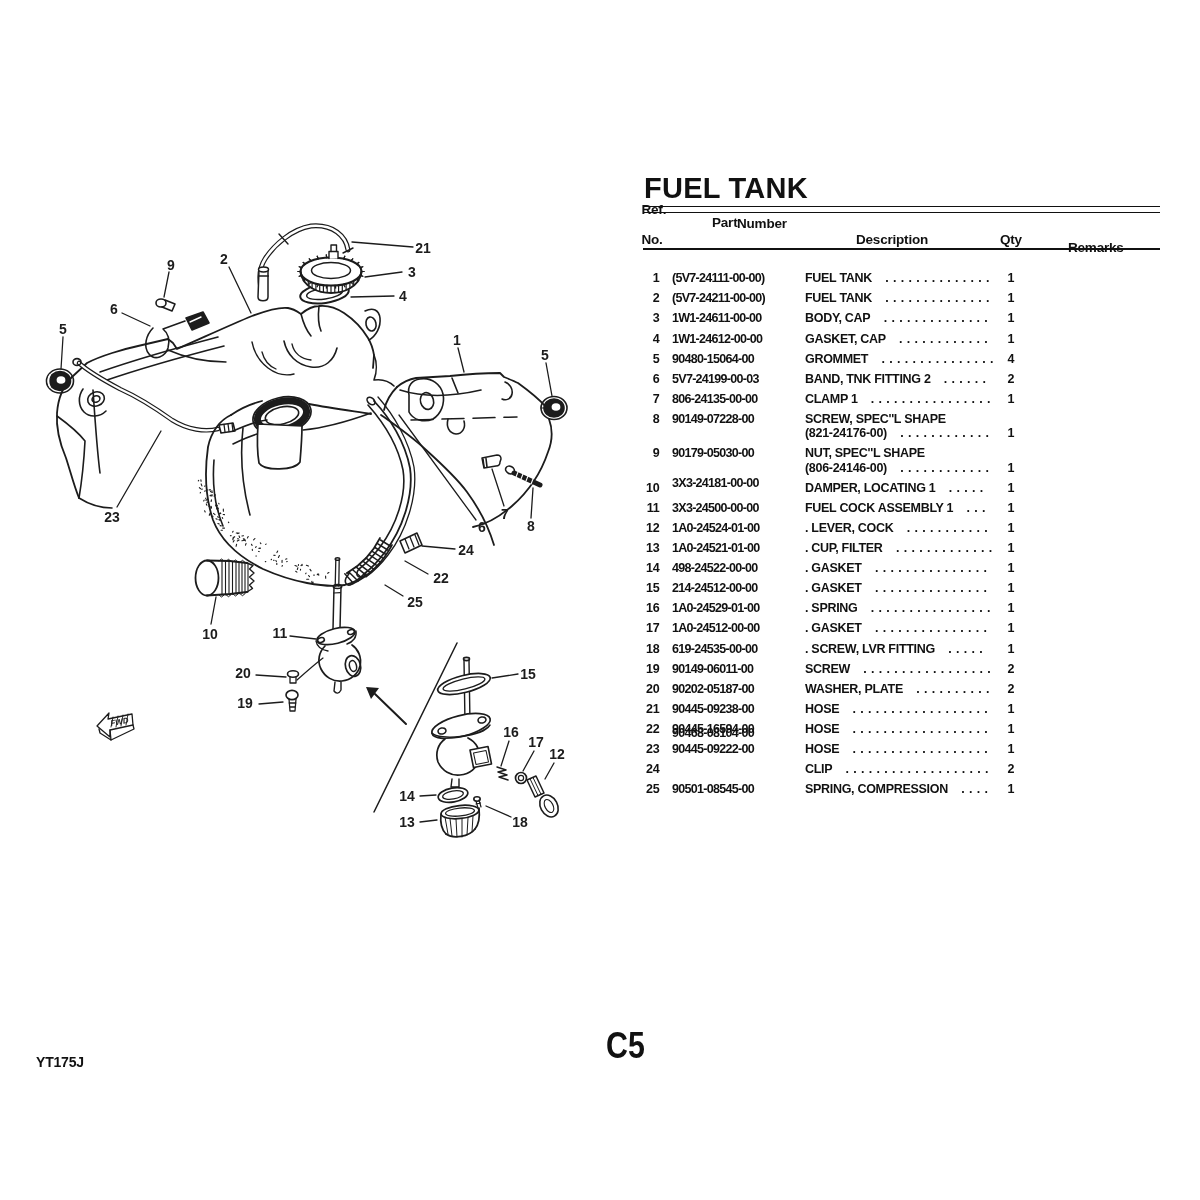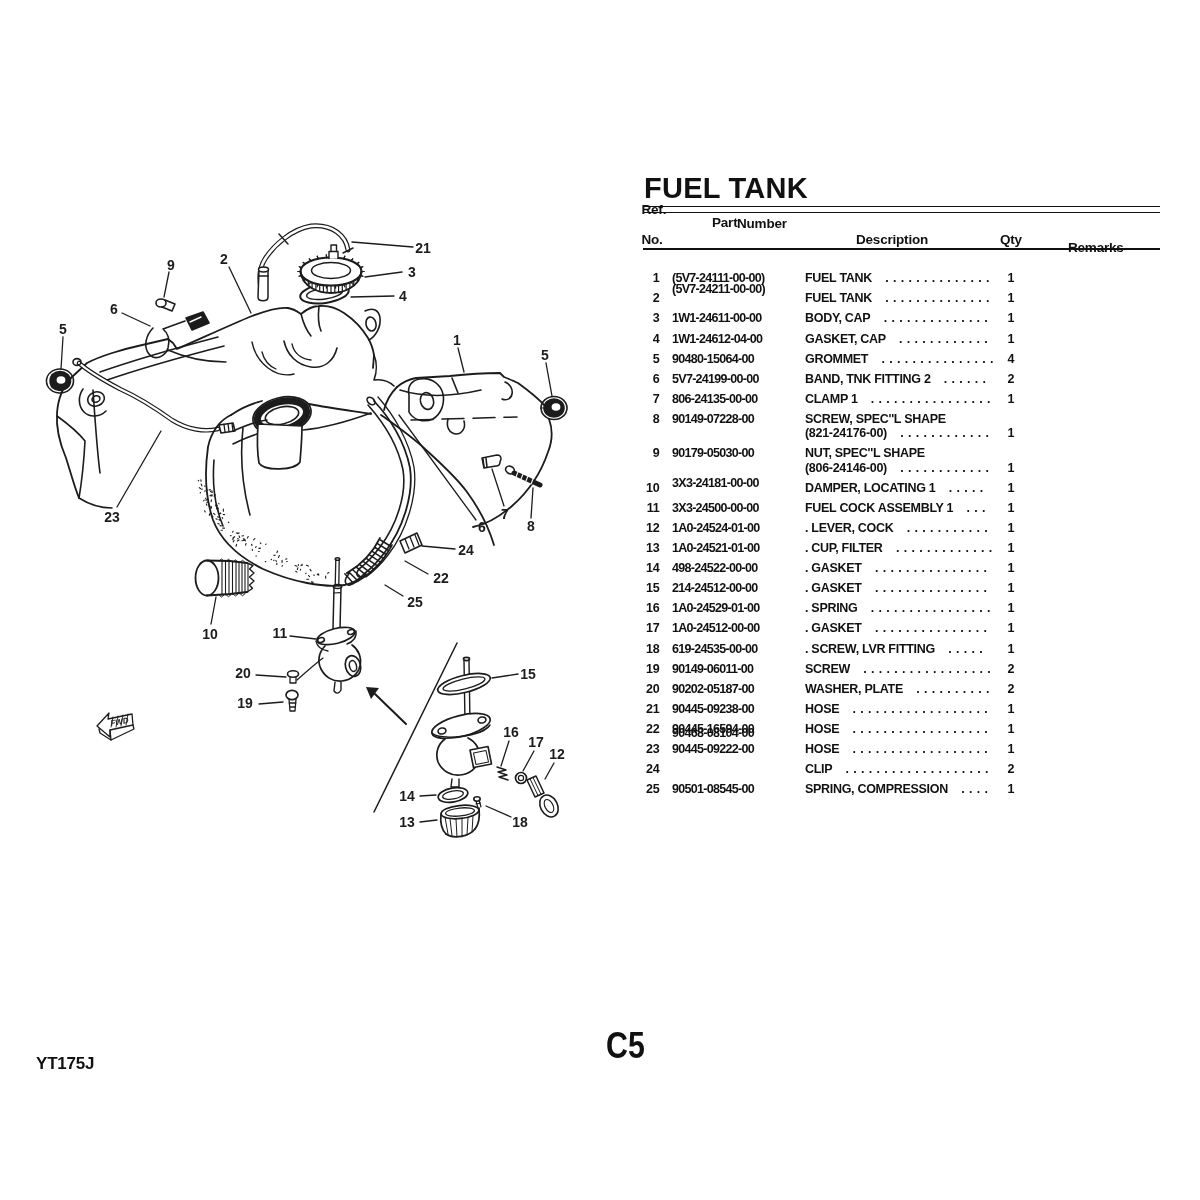--- a/index.html
+++ b/index.html
@@ -20,37 +20,37 @@
 <div class="hdr" style="left:701px;top:216px;margin-left:36px;">Number</div>
 <div class="hdr" style="left:856px;top:232px;">Description</div>
 <div class="hdr" style="left:1000px;top:232px;text-align:right;">Qty</div>
 <div class="hdr" style="left:1068px;top:232px;margin-top:8px;">Remarks</div>
 <div style="position:absolute;left:643px;top:248.3px;width:517px;height:1.8px;background:#111;"></div>
 <div class="c rn" style="top:271.2px">1</div>
 <div class="c pn" style="top:271.2px">(5V7-24111-00-00)</div>
 <div class="c de" style="top:271.2px">FUEL TANK<span class="dots">  .&nbsp;.&nbsp;.&nbsp;.&nbsp;.&nbsp;.&nbsp;.&nbsp;.&nbsp;.&nbsp;.&nbsp;.&nbsp;.&nbsp;.&nbsp;.&nbsp;</span></div>
 <div class="c qt" style="top:271.2px">1</div>
 <div class="c rn" style="top:291.3px">2</div>
-<div class="c pn" style="top:282px">(5V7-24211-00-00)</div>
+<div class="c pn" style="top:291px">(5V7-24211-00-00)</div>
 <div class="c de" style="top:291.3px">FUEL TANK<span class="dots">  .&nbsp;.&nbsp;.&nbsp;.&nbsp;.&nbsp;.&nbsp;.&nbsp;.&nbsp;.&nbsp;.&nbsp;.&nbsp;.&nbsp;.&nbsp;.&nbsp;</span></div>
 <div class="c qt" style="top:291.3px">1</div>
 <div class="c rn" style="top:311.4px">3</div>
 <div class="c pn" style="top:311.4px">1W1-24611-00-00</div>
 <div class="c de" style="top:311.4px">BODY, CAP<span class="dots">  .&nbsp;.&nbsp;.&nbsp;.&nbsp;.&nbsp;.&nbsp;.&nbsp;.&nbsp;.&nbsp;.&nbsp;.&nbsp;.&nbsp;.&nbsp;.&nbsp;</span></div>
 <div class="c qt" style="top:311.4px">1</div>
 <div class="c rn" style="top:331.5px">4</div>
-<div class="c pn" style="top:331.5px">1W1-24612-04-00</div>
+<div class="c pn" style="top:331.5px">1W1-24612-00-00</div>
 <div class="c de" style="top:331.5px">GASKET, CAP<span class="dots">  .&nbsp;.&nbsp;.&nbsp;.&nbsp;.&nbsp;.&nbsp;.&nbsp;.&nbsp;.&nbsp;.&nbsp;.&nbsp;.&nbsp;</span></div>
 <div class="c qt" style="top:331.5px">1</div>
 <div class="c rn" style="top:351.6px">5</div>
 <div class="c pn" style="top:351.6px">90480-15064-00</div>
 <div class="c de" style="top:351.6px">GROMMET<span class="dots">  .&nbsp;.&nbsp;.&nbsp;.&nbsp;.&nbsp;.&nbsp;.&nbsp;.&nbsp;.&nbsp;.&nbsp;.&nbsp;.&nbsp;.&nbsp;.&nbsp;.&nbsp;</span></div>
 <div class="c qt" style="top:351.6px">4</div>
 <div class="c rn" style="top:371.7px">6</div>
-<div class="c pn" style="top:371.7px">5V7-24199-00-00</div>
+<div class="c pn" style="top:371.7px">5V7-24199-00-03</div>
 <div class="c de" style="top:371.7px">BAND, TNK FITTING 2<span class="dots">  .&nbsp;.&nbsp;.&nbsp;.&nbsp;.&nbsp;.&nbsp;</span></div>
 <div class="c qt" style="top:371.7px">2</div>
 <div class="c rn" style="top:391.8px">7</div>
 <div class="c pn" style="top:391.8px">806-24135-00-00</div>
 <div class="c de" style="top:391.8px">CLAMP 1<span class="dots">  .&nbsp;.&nbsp;.&nbsp;.&nbsp;.&nbsp;.&nbsp;.&nbsp;.&nbsp;.&nbsp;.&nbsp;.&nbsp;.&nbsp;.&nbsp;.&nbsp;.&nbsp;.&nbsp;</span></div>
 <div class="c qt" style="top:391.8px">1</div>
 <div class="c rn" style="top:411.9px">8</div>
 <div class="c pn" style="top:411.9px">90149-07228-00</div>
 <div class="c de" style="top:411.9px">SCREW, SPEC''L SHAPE</div>
 <div class="c de" style="top:426.2px">(821-24176-00)<span class="dots">  .&nbsp;.&nbsp;.&nbsp;.&nbsp;.&nbsp;.&nbsp;.&nbsp;.&nbsp;.&nbsp;.&nbsp;.&nbsp;.&nbsp;</span></div>
@@ -118,21 +118,21 @@
 <div class="c qt" style="top:742.0px">1</div>
 <div class="c rn" style="top:762.1px">24</div>
 <div class="c pn" style="top:726px">90468-08104-00</div>
 <div class="c de" style="top:762.1px">CLIP<span class="dots">  .&nbsp;.&nbsp;.&nbsp;.&nbsp;.&nbsp;.&nbsp;.&nbsp;.&nbsp;.&nbsp;.&nbsp;.&nbsp;.&nbsp;.&nbsp;.&nbsp;.&nbsp;.&nbsp;.&nbsp;.&nbsp;.&nbsp;</span></div>
 <div class="c qt" style="top:762.1px">2</div>
 <div class="c rn" style="top:782.2px">25</div>
 <div class="c pn" style="top:782.2px">90501-08545-00</div>
 <div class="c de" style="top:782.2px">SPRING, COMPRESSION<span class="dots">  .&nbsp;.&nbsp;.&nbsp;.&nbsp;</span></div>
 <div class="c qt" style="top:782.2px">1</div>
 <div style="position:absolute;left:606px;top:1026.5px;font-size:37px;font-weight:bold;color:#111;line-height:37px;transform:scaleX(0.82);transform-origin:0 0;">C5</div>
-<div style="position:absolute;left:36px;top:1054px;font-size:17px;font-weight:bold;color:#111;letter-spacing:-0.2px;">YT175J</div>
+<div style="position:absolute;left:36px;top:1054px;font-size:14px;font-weight:bold;color:#111;letter-spacing:-0.2px;">YT175J</div>
 <svg style="position:absolute;left:0;top:0;" width="1200" height="1200" viewBox="0 0 1200 1200">
 <defs></defs>
 <g fill="none" stroke="#1c1c1c" stroke-width="1.6" stroke-linecap="round" stroke-linejoin="round">
 
 <path d="M 263,298 C 259,282 258,270 265,259 C 274,245 292,229 311,226 C 333,224 346,236 348,250" stroke-width="5"></path>
 <path d="M 263,298 C 259,282 258,270 265,259 C 274,245 292,229 311,226 C 333,224 346,236 348,250" stroke="#fff" stroke-width="2.6"></path>
 <path d="M 279,234 L 288,244" stroke-width="1.4"></path>
 <path d="M 343,253 L 353,248" stroke-width="1.4"></path>
 <path d="M 259,270 L 258,297 C 258,302 268,302 268,297 L 268,270 Z" fill="#fff" stroke-width="1.5"></path>
 <ellipse cx="263.5" cy="269.5" rx="5" ry="2.4" fill="#fff" stroke-width="1.5"></ellipse>

